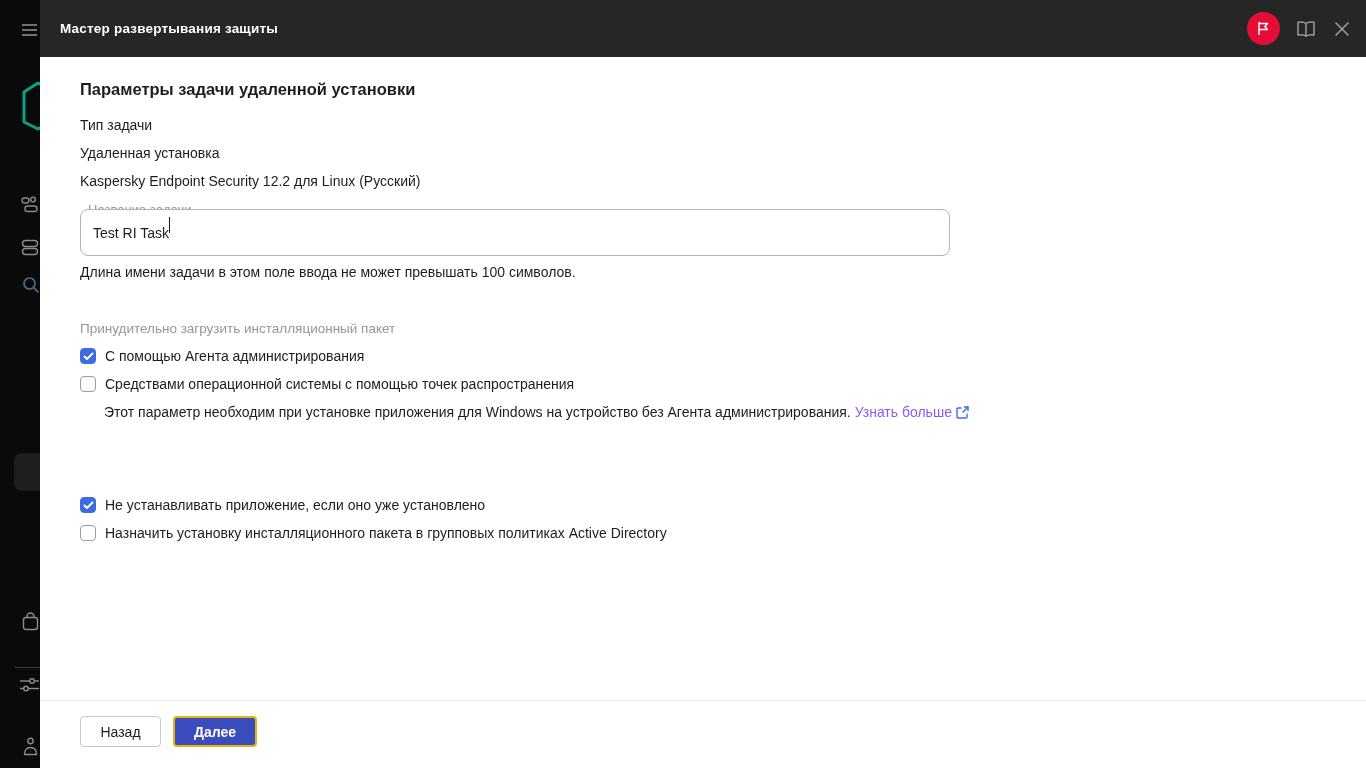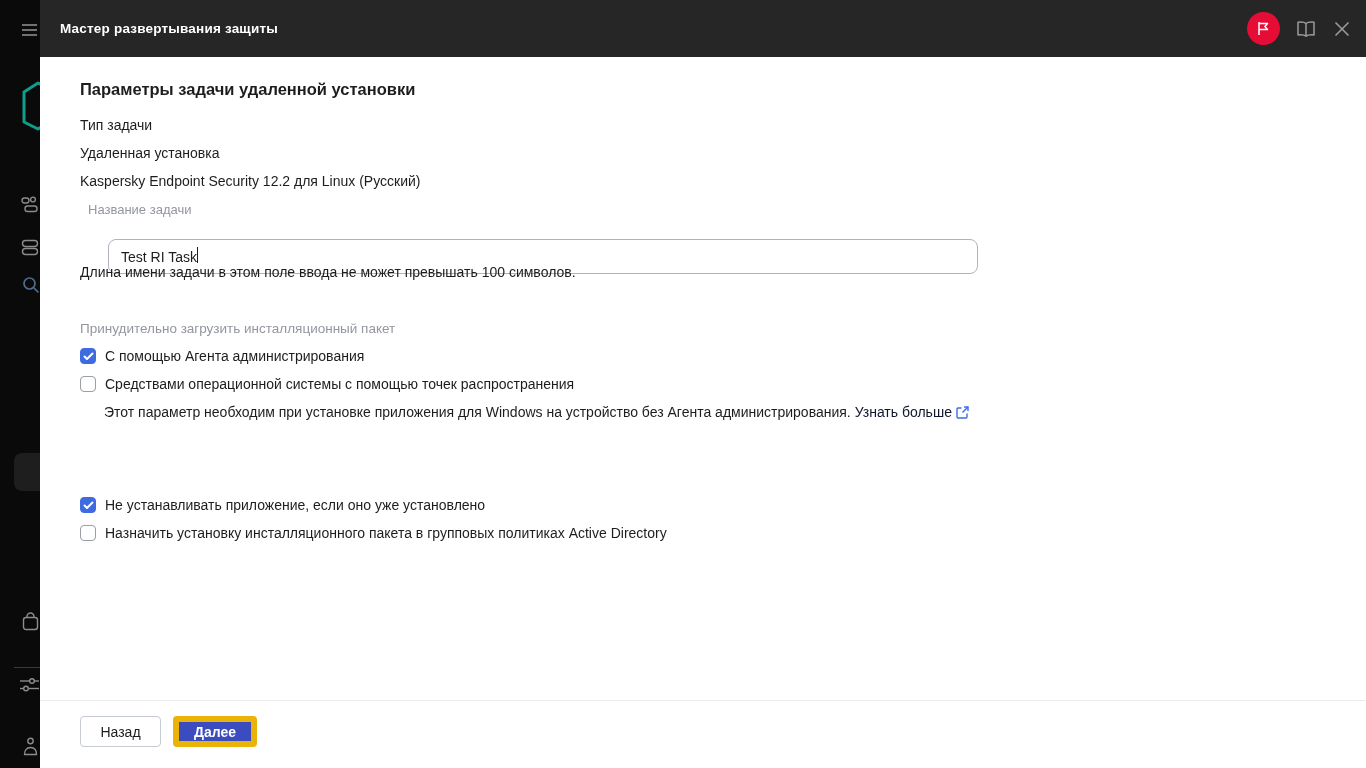--- a/index.html
+++ b/index.html
@@ -29,52 +29,52 @@
   .abs { position:absolute; }
   .h1 { left:40px; top:23px; font-size:16.5px; font-weight:700; color:#1d1d1e; }
   .body-text { font-size:14px; color:#1d1d1e; }
   .gray-label { font-size:13px; color:#9396a0; }
 
   .t-tasktype-label { left:40px; top:60px; }
   .t-tasktype-value { left:40px; top:88px; }
   .t-package { left:40px; top:116px; }
   .t-name-label { left:48px; top:145px; }
 
-  .input-wrap { left:40px; top:182px; width:870px; height:35px;margin-left:28px; }
+  .input-wrap { left:40px; top:152px; width:870px; height:47px; }
   .input-wrap input { width:100%; height:100%; border:1px solid #aeb3bd; border-radius:8px;
                       padding:0 12px; font-size:14px; color:#1d1d1e; outline:none;
                       font-family:"Liberation Sans", sans-serif; background:#fff; }
   .caret { position:absolute; left:89px; top:8px; width:1px; height:16px; background:#1d1d1e; }
 
   .t-hint { left:40px; top:207px; }
   .t-section { left:40px; top:264px; font-size:13.5px; }
 
   .cb-row { position:absolute; display:flex; align-items:center; gap:9px; cursor:pointer; }
   .cb { width:16px; height:16px; border:1px solid #989ea6; border-radius:4px; background:#fff;
         display:flex; align-items:center; justify-content:center; flex:0 0 16px; }
   .cb svg { display:none; }
   .cb.checked { background:#3e6be0; border-color:#3e6be0; }
   .cb.checked svg { display:block; }
   .cb-label { font-size:14px; color:#1d1d1e; }
 
   .row-agent { left:40px; top:291px; }
   .row-dp    { left:40px; top:319px; }
   .note      { left:64px; top:347px; font-size:14px; color:#1d1d1e; white-space:nowrap; }
-  .note a    { color:#0f172a; text-decoration:none; cursor:pointer; }
+  .note a    { color:#8b5cf6; text-decoration:none; cursor:pointer; }
   .note .ext { display:inline-block; vertical-align:-2px; margin-left:4px; }
   .row-srv   { left:40px; top:375px; }
   .row-skip  { left:40px; top:440px; }
   .row-ad    { left:40px; top:468px; }
 
   .footer-divider { left:0; top:643px; width:1326px; height:1px; background:#ebebeb; }
   .btn { position:absolute; top:659px; height:31px; border-radius:4px; font-size:14px;
          display:flex; align-items:center; justify-content:center; cursor:pointer;
          font-family:"Liberation Sans", sans-serif; }
   .btn-back { left:40px; width:81px; background:#fff; border:1px solid #c6cad1; color:#1d1d1e; }
-  .btn-next { left:133px; width:84px; background:#3b4cbe; border:6px solid #eab308; color:#fff; font-weight:700; }
+  .btn-next { left:133px; width:84px; background:#3b4cbe; border:2px solid #eab308; color:#fff; font-weight:700; }
 </style>
 </head>
 <body>
 
 <div id="screen">
 
   <div id="sidebar">
     <div class="rail-icon" style="left:22px; top:23px;">
       <svg width="15" height="14" viewBox="0 0 15 14">
           <g stroke="#8c8c8c" stroke-width="1.6">

